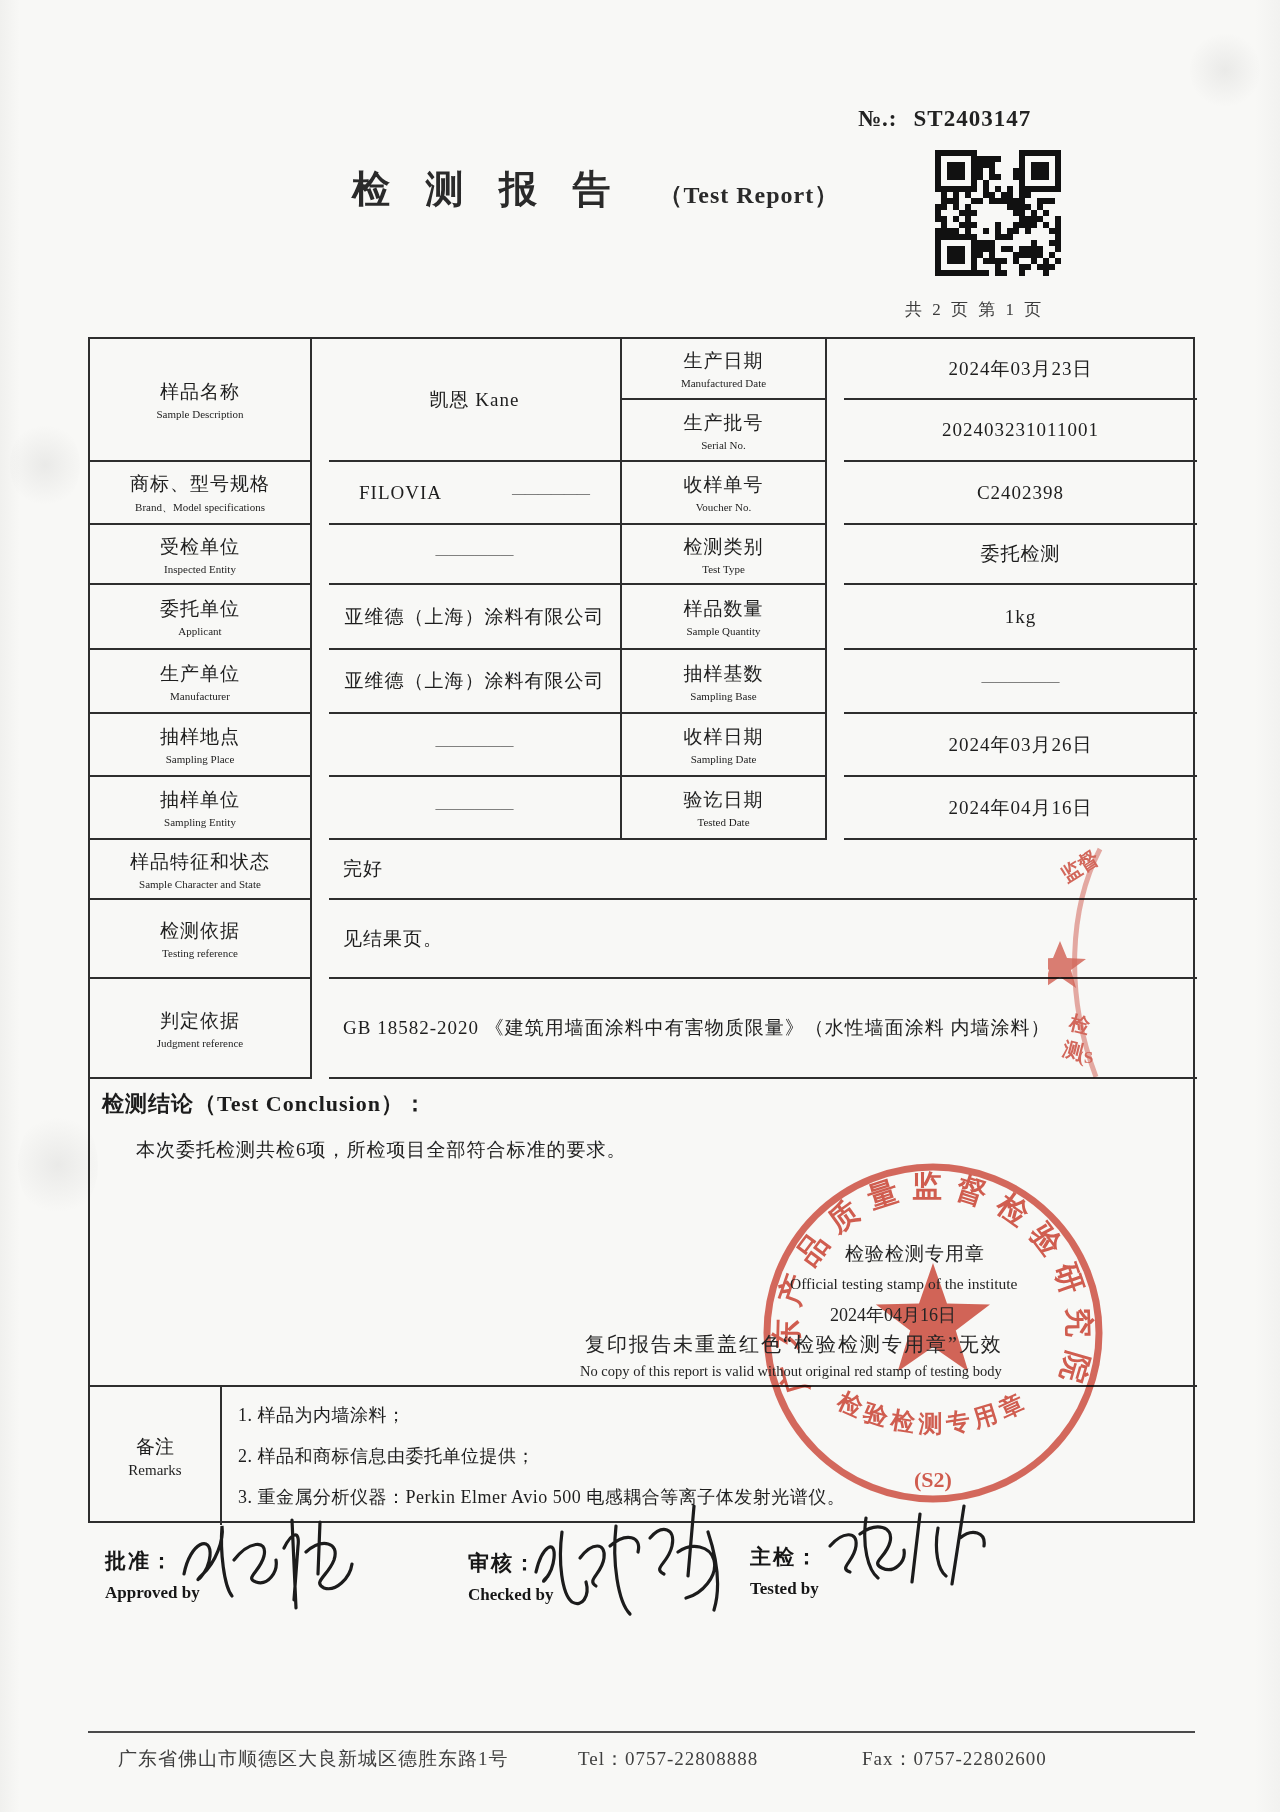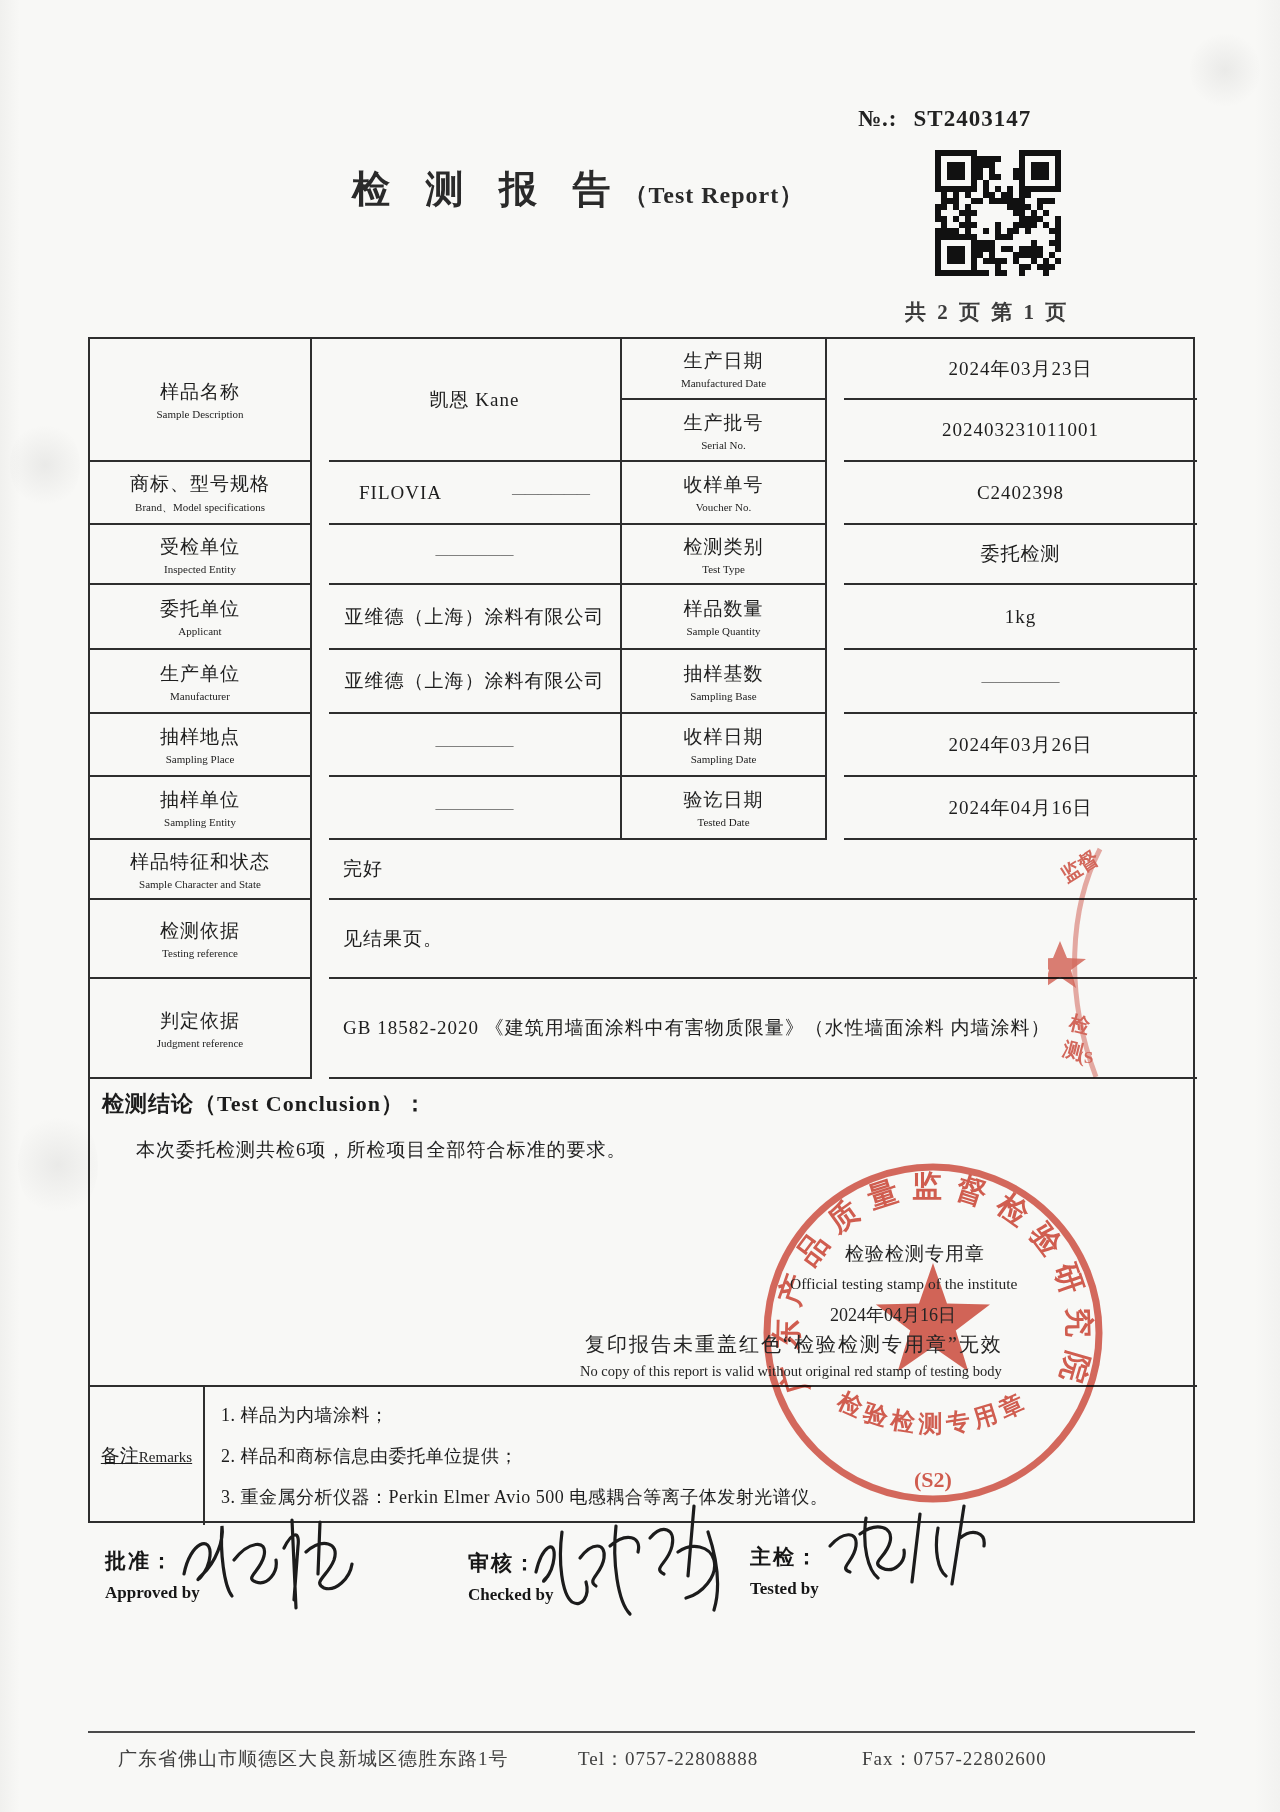--- a/index.html
+++ b/index.html
@@ -7,25 +7,25 @@
     width:1280px;height:1812px;
     background:#f7f7f5;
     font-family:"Liberation Serif","DejaVu Serif",serif;
     position:relative;overflow:hidden;
   }
   .sheet{position:absolute;inset:0;background:linear-gradient(90deg,#f0f0ee 0,#f8f8f6 20px,#f8f8f6 1255px,#f2f2f0 1280px);}
   .smudge{position:absolute;border-radius:50%;background:radial-gradient(circle,rgba(110,110,110,.10),transparent 70%);pointer-events:none;}
 
   
   .report-no{position:absolute;left:858px;top:106px;font-size:23px;font-weight:bold;color:#222;letter-spacing:1px;display:flex;gap:16px;}
-  .title-wrap{position:absolute;left:352px;top:164px;display:flex;align-items:flex-end;}
+  .title-wrap{position:absolute;left:352px;top:164px;display:flex;align-items:flex-end;gap:35px;}
   .title-cn{font-size:38px;font-weight:bold;color:#2a2a2a;letter-spacing:13px;white-space:pre;}
   .title-en{font-size:24px;font-weight:bold;color:#2a2a2a;padding-bottom:4px;letter-spacing:1px;}
   .qr{position:absolute;left:935px;top:150px;width:126px;height:126px;}
-  .page-info{position:absolute;left:905px;top:298px;font-size:21px;color:#3c3c3c;letter-spacing:3px;font-weight:bold;}
+  .page-info{position:absolute;left:905px;top:298px;font-size:17px;color:#3c3c3c;letter-spacing:3px;}
 
   
   .info-table{
     position:absolute;left:88px;top:337px;width:1107px;height:1186px;
     display:grid;
     grid-template-columns:222px 310px 205px 370px;
     grid-template-rows:61px 62px 63px 60px 65px 64px 63px 63px 60px 79px 100px 308px 138px;
     border:2px solid #2e2e2e;box-sizing:border-box;background:transparent;
   }
   .cell{box-sizing:border-box;border-right:2px solid #2e2e2e;border-bottom:2px solid #2e2e2e;
@@ -50,21 +50,21 @@
   .sl4{left:495px;top:252px;font-size:20px;letter-spacing:2px;}
   .sl5{left:490px;top:284px;font-size:14.5px;}
   .stamp-svg{position:absolute;left:663px;top:74px;width:360px;height:360px;mix-blend-mode:multiply;opacity:.86;}
 
   
   .stamp-frag{position:absolute;left:1048px;top:845px;width:56px;height:235px;overflow:hidden;mix-blend-mode:multiply;opacity:.8;color:#cf4435;}
   .frag-t{position:absolute;font-size:20px;font-weight:bold;}
 
   
   .remarks{flex-direction:row;align-items:stretch;padding:0;}
-  .rem-label{width:115px;border-right:2px solid #2e2e2e;display:flex;flex-direction:row;align-items:center;justify-content:center;box-sizing:border-box;text-decoration:underline;}
+  .rem-label{width:132px;border-right:2px solid #2e2e2e;display:flex;flex-direction:column;align-items:center;justify-content:center;box-sizing:border-box;}
   .rem-label .cn{font-size:19px;}
   .rem-label .en{font-size:15px;margin-top:2px;}
   .rem-body{flex:1;display:flex;flex-direction:column;justify-content:space-around;padding:8px 10px 8px 16px;box-sizing:border-box;}
   .rem-item{font-size:18px;color:#1e1e1e;letter-spacing:.5px;}
 
   
   .sigblock{position:absolute;}
   .sig-cn{font-size:21px;font-weight:bold;color:#161616;letter-spacing:2px;}
   .sig-en{font-size:17px;font-weight:bold;color:#161616;margin-top:8px;}
   .sig-svg{position:absolute;}

